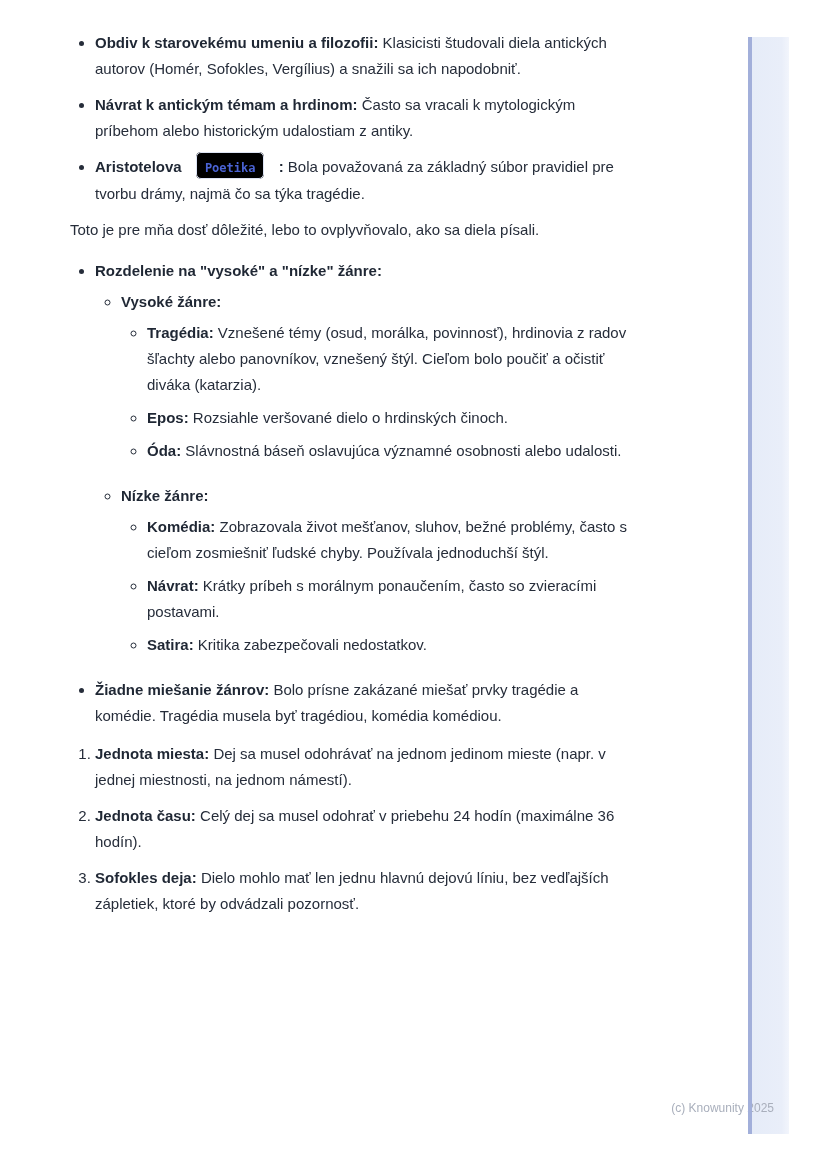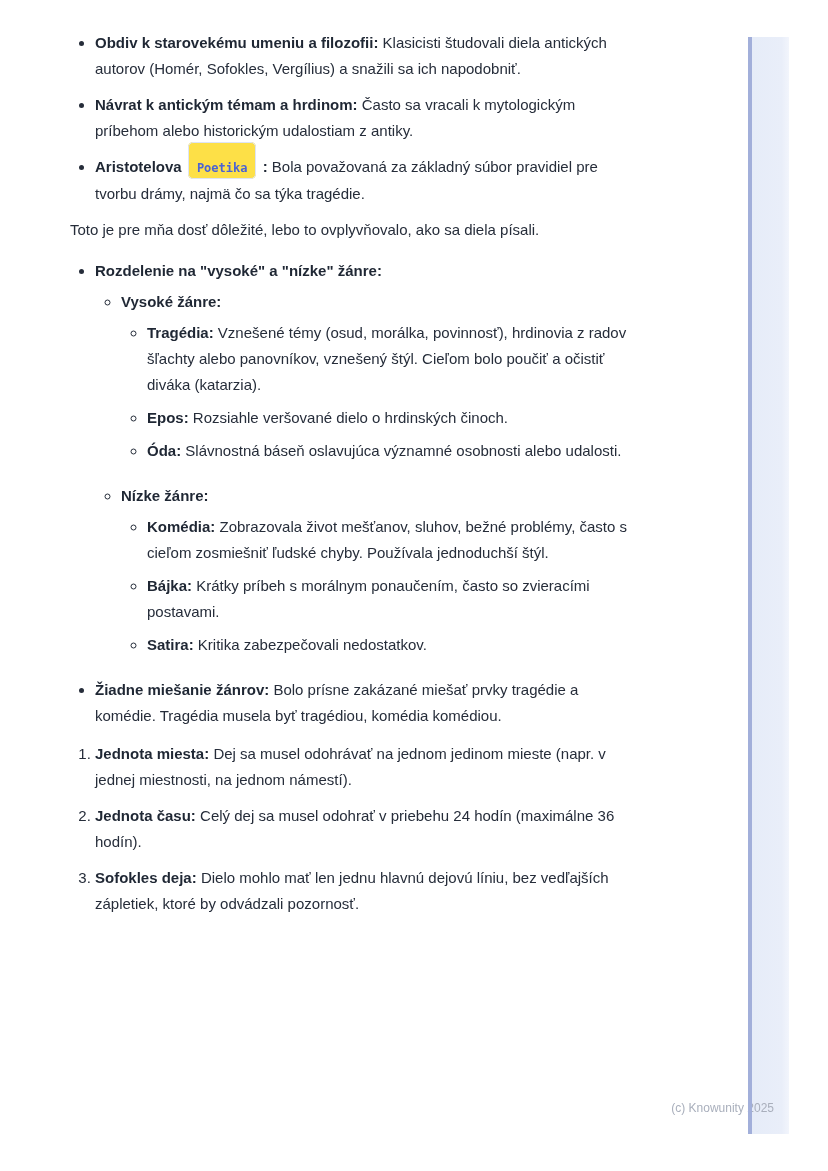--- a/index.html
+++ b/index.html
@@ -37,25 +37,25 @@
     font-weight: 700;
     color: #3e7df5;
     letter-spacing: -0.2px;
   }
   .b { font-weight: 700; color: #1f2734; }
   .code {
     font-family: "DejaVu Sans Mono", "Liberation Mono", monospace;
     font-size: 12px;
     font-weight: 700;
     color: #4a63d4;
-    background: #fde047;
+    background: #000000;
     border: 1px solid #dde4f5;
     border-radius: 5px;
-    padding: 18px 8px 3px;
-    margin: 0 2px;
+    padding: 8px 8px 3px;
+    margin: 0 10px;
     white-space: nowrap;
   }
   .footer {
     position: absolute;
     top: 1101px;
     right: 54px;
     font-size: 12px;
     color: #a9afbc;
     z-index: 2;
   }
@@ -129,21 +129,21 @@
             </ul>
           </li>
           <li>
             <span class="b">Nízke žánre:</span>
             <ul class="l3">
               <li>
                 <span class="b">Komédia:</span>
                 <span>Zobrazovala život mešťanov, sluhov, bežné problémy, často s cieľom zosmiešniť ľudské chyby. Používala jednoduchší štýl.</span>
               </li>
               <li>
-                <span class="b">Bájka:</span>
+                <span class="b">Návrat:</span>
                 <span>Krátky príbeh s morálnym ponaučením, často so zvieracími postavami.</span>
               </li>
               <li>
                 <span class="b">Satira:</span>
                 <span>Kritika zabezpečovali nedostatkov.</span>
               </li>
             </ul>
           </li>
         </ul>
       </li>

